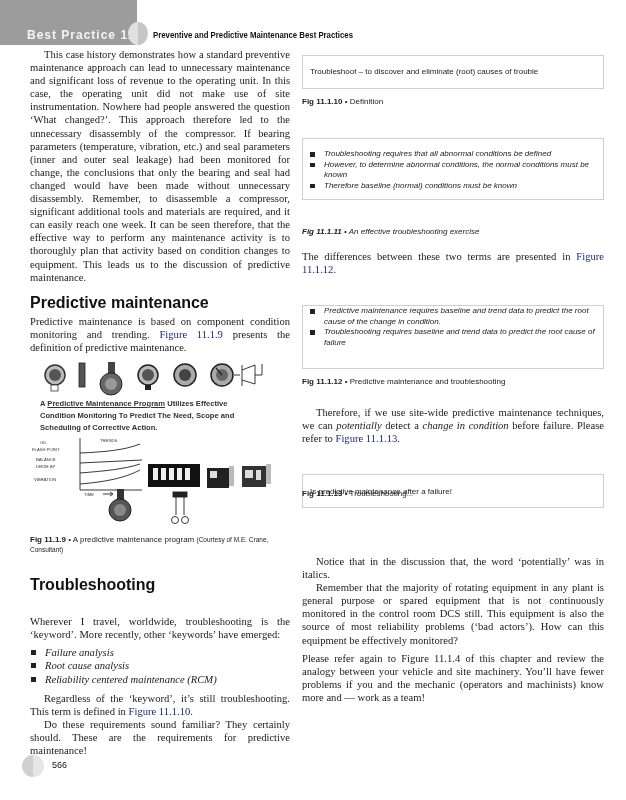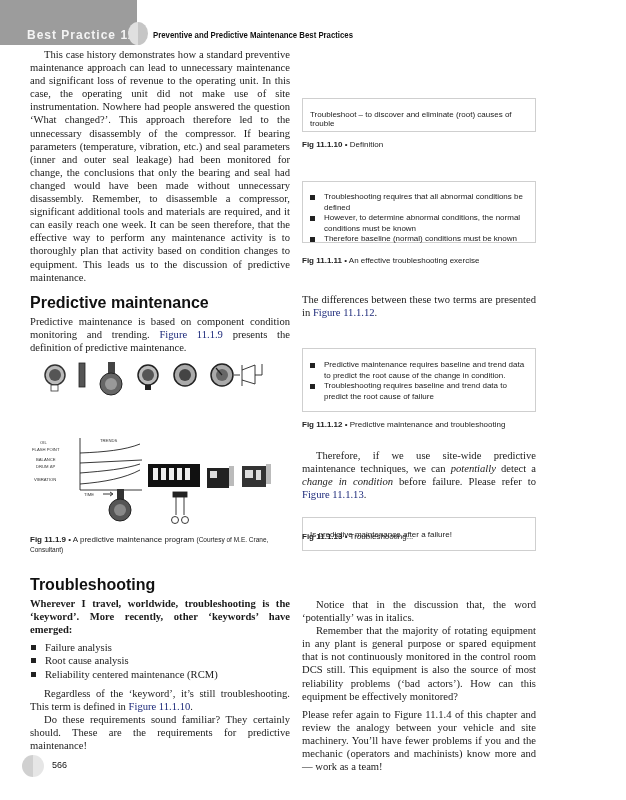--- a/index.html
+++ b/index.html
@@ -7,30 +7,30 @@
          font-family:"DejaVu Serif", "Liberation Serif", serif; color:#1a1a1a; }
   .header-band { position:absolute; left:0; top:0; width:137px; height:45px; background:#9c9c9c; }
   .header-title { position:absolute; left:27px; top:28px; font-family:"Liberation Sans", sans-serif;
          font-weight:bold; font-size:12px; color:#f4f4f4; letter-spacing:1px; }
   .header-circle { position:absolute; left:128px; top:22px; width:20px; height:23px; border-radius:50%;
          background:linear-gradient(to right,#e0e0e0 50%,#c6c6c6 50%); }
   .header-sub { position:absolute; left:153px; top:29px; font-family:"Liberation Sans", sans-serif;
          font-weight:bold; font-size:9.5px; color:#111; transform:scaleX(0.82); transform-origin:left; white-space:nowrap; }
   .col { position:absolute; }
   .left { left:30px; width:260px; }
-  .right { left:302px; width:234px;margin-top:43px; }
+  .right { left:302px; width:302px; }
   p.body { font-family:"Liberation Serif", serif; font-size:10.6px; line-height:13.1px; margin:0;
          text-align:justify; }
   p.indent { text-indent:14px; }
   a.link { color:#1d2a7a; text-decoration:none; }
   h2.sec { font-family:"Liberation Sans", sans-serif; font-weight:bold; font-size:16px; margin:0; color:#111; }
   h2.big { font-family:"Liberation Sans", sans-serif; font-weight:normal; font-size:14px; margin:0; color:#111;
          border-bottom:1.5px solid #777; padding-bottom:3px; }
   ul.sq { list-style:none; margin:0; padding:0; }
-  ul.sq li { position:relative; padding-left:15px; }
+  ul.sq li { position:relative; padding-left:15px;font-style:italic; }
   ul.sq li::before { content:""; position:absolute; left:1px; top:4px; width:5px; height:5px; background:#222; }
   ul.body-list li { font-family:"Liberation Serif", serif; font-size:10.6px; line-height:13.2px; }
   .figbox { border:1px solid #cfcfcf; box-sizing:border-box; font-family:"Liberation Sans", sans-serif;
          font-size:8px; color:#222; }
   .figbox ul.sq li { font-size:8px; line-height:10.5px; padding-left:14px; }
   .figbox ul.sq li::before { top:3px; width:4.5px; height:4.5px; left:0; }
   .cap { font-family:"Liberation Sans", sans-serif; font-size:8px; color:#222; }
   .cap b { font-weight:bold; }
   .cap .small { font-size:6.5px; }
   .fig-illus { position:absolute; left:30px; top:360px; width:260px; height:170px; }
@@ -137,32 +137,37 @@
       <circle cx="90" cy="150" r="6" fill="#888"></circle>
     </g>
     <g fill="none" stroke="#222" stroke-width="0.9">
       <rect x="143" y="132" width="14" height="5" fill="#222"></rect>
       <line x1="146" y1="137" x2="146" y2="155"></line>
       <line x1="154" y1="137" x2="154" y2="155"></line>
       <circle cx="145" cy="160" r="3.5"></circle>
       <circle cx="155" cy="160" r="3.5"></circle>
     </g>
   </svg>
+  <div class="illus-text" style="position:absolute;left:10px;top:38px;width:250px;">
+    <div><span>A </span><u>Predictive Maintenance Program</u><span> Utilizes Effective</span></div>
+    <div>Condition Monitoring To Predict The Need, Scope and</div>
+    <div>Scheduling of Corrective Action.</div>
+  </div>
 </div>
 
 <div class="col left cap" style="top:535px;line-height:10px;">
   <b>Fig 11.1.9</b>
   <span>•</span>
   <span>A predictive maintenance program</span>
   <span class="small">(Courtesy of M.E. Crane, Consultant)</span>
 </div>
 
 <div class="col left" style="top:576px;">
   <h2 class="sec">Troubleshooting</h2>
-  <p class="body" style="margin-top:3px;font-weight:bold;">Wherever I travel, worldwide, troubleshooting is the ‘keyword’. More recently, other ‘keywords’ have emerged:</p>
+  <p class="body" style="margin-top:21px;">Wherever I travel, worldwide, troubleshooting is the ‘keyword’. More recently, other ‘keywords’ have emerged:</p>
   <ul class="sq body-list" style="margin-top:5px;margin-bottom:6px;">
     <li>Failure analysis</li>
     <li>Root cause analysis</li>
     <li>Reliability centered maintenance (RCM)</li>
   </ul>
   <p class="body indent"><span>Regardless of the ‘keyword’, it’s still troubleshooting. This term is defined in </span><a class="link">Figure 11.1.10</a><span>.</span></p>
   <p class="body indent">Do these requirements sound familiar? They certainly should. These are the requirements for predictive maintenance!</p>
 </div>
 
 <div class="col right figbox" style="top:55px;height:34px;padding:11px 7px 0 7px;">
@@ -174,31 +179,31 @@
   <span>Definition</span>
 </div>
 
 <div class="col right figbox" style="top:138px;height:62px;padding:10px 7px 0 7px;">
   <ul class="sq">
     <li>Troubleshooting requires that all abnormal conditions be defined</li>
     <li>However, to determine abnormal conditions, the normal conditions must be known</li>
     <li>Therefore baseline (normal) conditions must be known</li>
   </ul>
 </div>
-<div class="col right cap" style="top:213px;">
+<div class="col right cap" style="top:227px;font-style:italic;">
   <b>Fig 11.1.11</b>
   <span>•</span>
   <span>An effective troubleshooting exercise</span>
 </div>
 
 <div class="col right" style="top:250px;">
   <p class="body"><span>The differences between these two terms are presented in </span><a class="link">Figure 11.1.12</a><span>.</span></p>
 </div>
 
-<div class="col right figbox" style="top:305px;height:64px;padding:11px 7px 0 7px;">
+<div class="col right figbox" style="top:305px;height:64px;padding:0 7px 0 7px;">
   <ul class="sq">
     <li>Predictive maintenance requires baseline and trend data to predict the root cause of the change in condition.</li>
     <li>Troubleshooting requires baseline and trend data to predict the root cause of failure</li>
   </ul>
 </div>
 <div class="col right cap" style="top:377px;">
   <b>Fig 11.1.12</b>
   <span>•</span>
   <span>Predictive maintenance and troubleshooting</span>
 </div>

